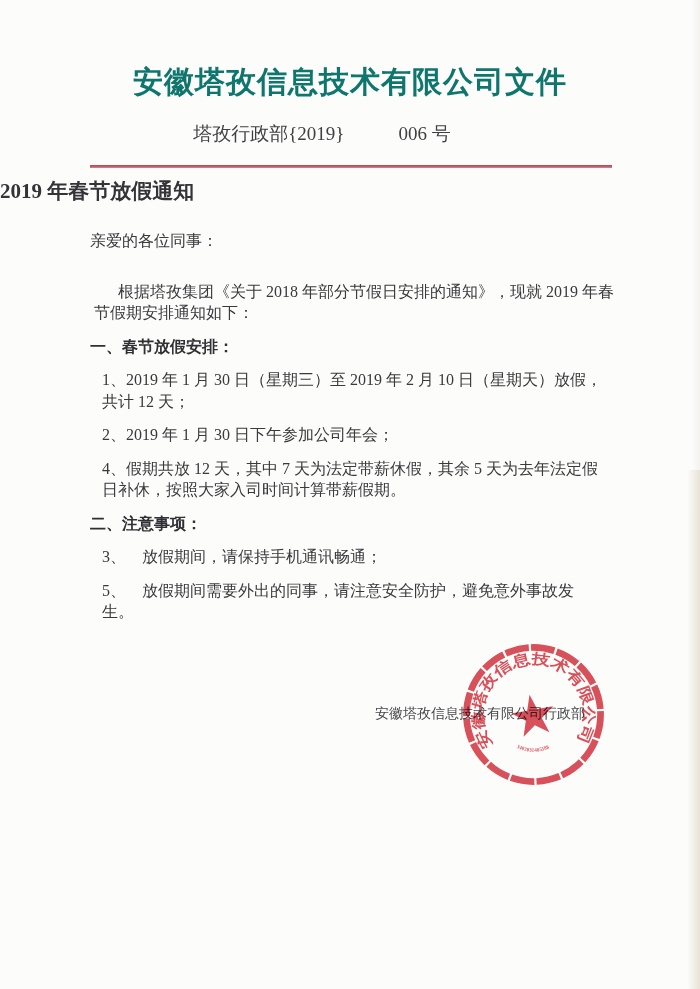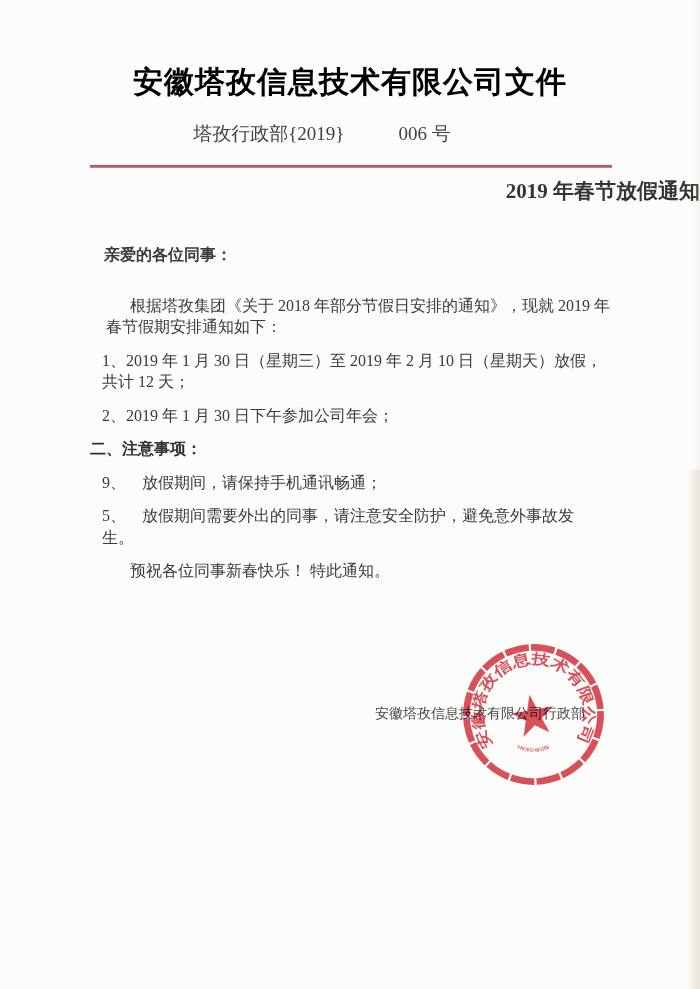--- a/index.html
+++ b/index.html
@@ -4,42 +4,42 @@
 <style>
   html,body{margin:0;padding:0;background:#ffffff;}
   .page{
     position:relative;width:700px;height:989px;overflow:hidden;
     background:#fcfcfb;
     font-family:"Liberation Serif","DejaVu Serif",serif;
     color:#3a3a3e;
   }
   .company-title{
     position:absolute;top:62px;left:0;width:100%;text-align:center;
-    font-size:30px;font-weight:bold;color:#000000;letter-spacing:1px;font-family:Liberation Mono, monospace;
+    font-size:30px;font-weight:bold;color:#0f766e;letter-spacing:1px;font-family:Liberation Mono, monospace;
   }
   .docnum{
     position:absolute;top:121px;left:0;width:100%;
     display:flex;justify-content:center;gap:54px;
     font-size:19px;color:#3f3f44;
     transform:translateX(-28px);
   }
   .rule{
     position:absolute;top:165px;left:90px;width:522px;height:3px;
     background:linear-gradient(180deg,#a84a58 0%,#c35a68 45%,#da8490 100%);
   }
   .notice-title{
-    position:absolute;top:177px;left:0;width:100%;text-align:right;
+    position:absolute;top:177px;left:0;width:100%;text-align:left;
     font-size:21px;font-weight:bold;color:#333338;
   }
   .content{
     position:absolute;left:90px;top:230px;width:525px;
     font-size:16px;line-height:21.5px;
   }
-  .salutation{margin:14px;font-weight:bold;}
-  .intro{margin:29px 0 0 16px;text-indent:1.5em;}
+  .salutation{margin:0;}
+  .intro{margin:29px 0 0 4px;text-indent:1.5em;}
   .sec-head{margin:12px 0 0 0;font-weight:bold;color:#2f2f34;}
   .sec-head.second{margin-top:0;}
   .li{margin:12px;}
   .closing{margin:5px 0 0 0;text-indent:2.5em;}
   .signature{
     position:absolute;left:375px;top:700px;
     font-size:14px;line-height:27px;color:#46464b;white-space:nowrap;
   }
   .seal{
     position:absolute;left:459px;top:640px;width:149px;height:149px;
@@ -69,28 +69,29 @@
 
   <div class="rule"></div>
 
   <div class="notice-title">2019 年春节放假通知</div>
 
   <div class="content">
     <p class="salutation">亲爱的各位同事：</p>
 
     <p class="intro">根据塔孜集团《关于 2018 年部分节假日安排的通知》，现就 2019 年春节假期安排通知如下：</p>
 
+    <p class="sec-head">一、春节放假安排：</p>
     <p class="li">1、2019 年 1 月 30 日（星期三）至 2019 年 2 月 10 日（星期天）放假，共计 12 天；</p>
     <p class="li">2、2019 年 1 月 30 日下午参加公司年会；</p>
+    <p class="li">4、假期共放 12 天，其中 7 天为法定带薪休假，其余 5 天为去年法定假日补休，按照大家入司时间计算带薪假期。</p>
 
     <p class="sec-head second">二、注意事项：</p>
-    <p class="li">9、　放假期间，请保持手机通讯畅通；</p>
+    <p class="li">3、　放假期间，请保持手机通讯畅通；</p>
     <p class="li">5、　放假期间需要外出的同事，请注意安全防护，避免意外事故发生。</p>
 
-    <p class="closing">预祝各位同事新春快乐！ 特此通知。</p>
   </div>
 
   <div class="signature">
     <div>安徽塔孜信息技术有限公司行政部</div>
   </div>
 
   <svg class="seal" viewBox="0 0 200 200" xmlns="http://www.w3.org/2000/svg">
     <circle cx="100" cy="100" r="90" fill="none" stroke="#d8434e" stroke-width="9" stroke-dasharray="32 3"></circle>
     <path id="sealTextArc" d="M 45.7 140.9 A 68 68 0 1 1 154.3 140.9" fill="none"></path>
     <text font-size="19.5" font-weight="bold" fill="#d8434e">

